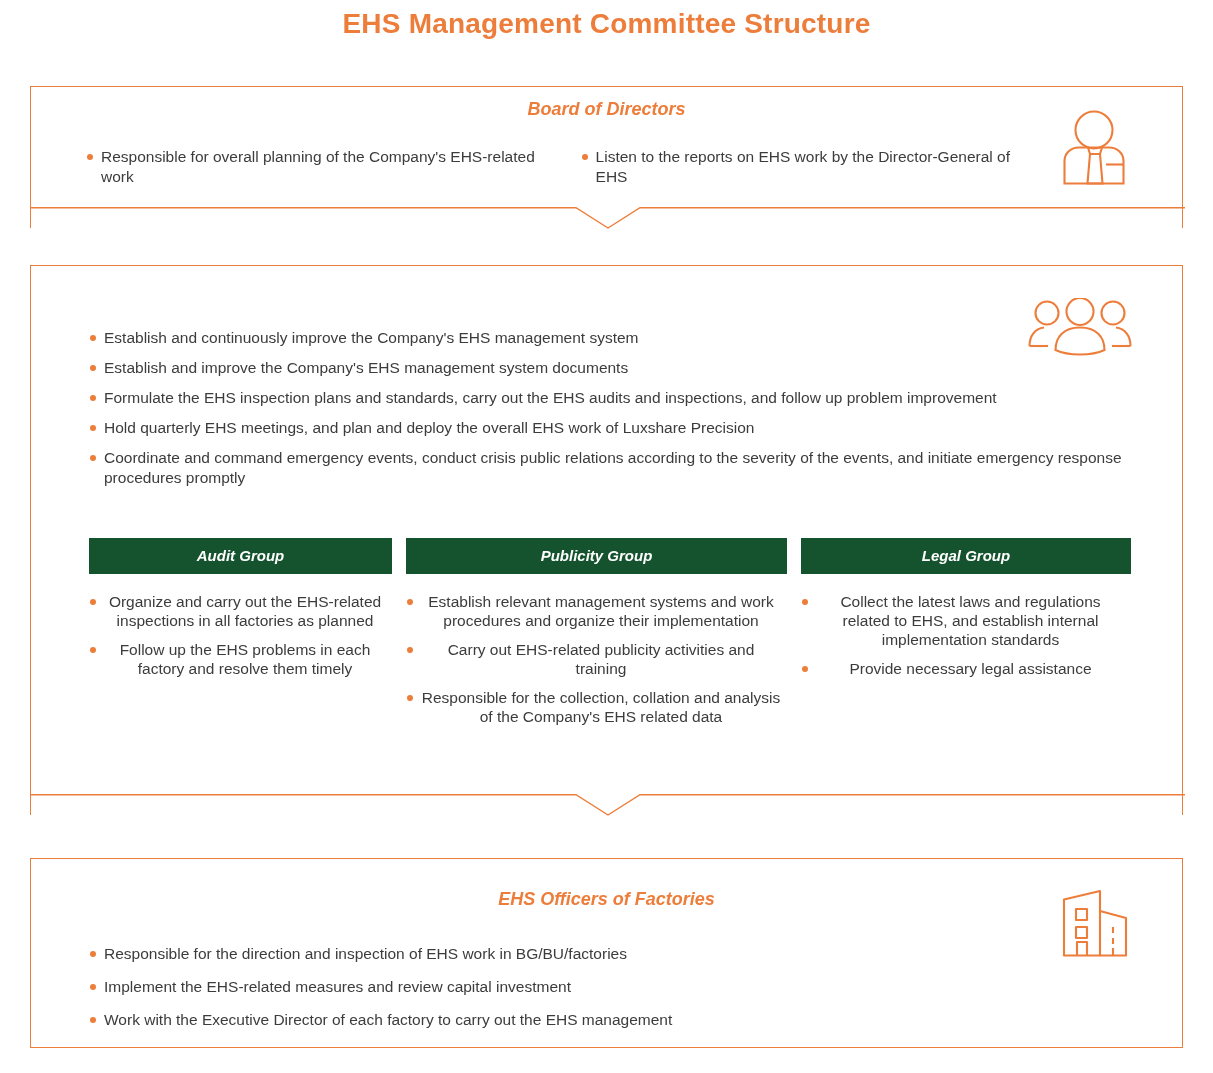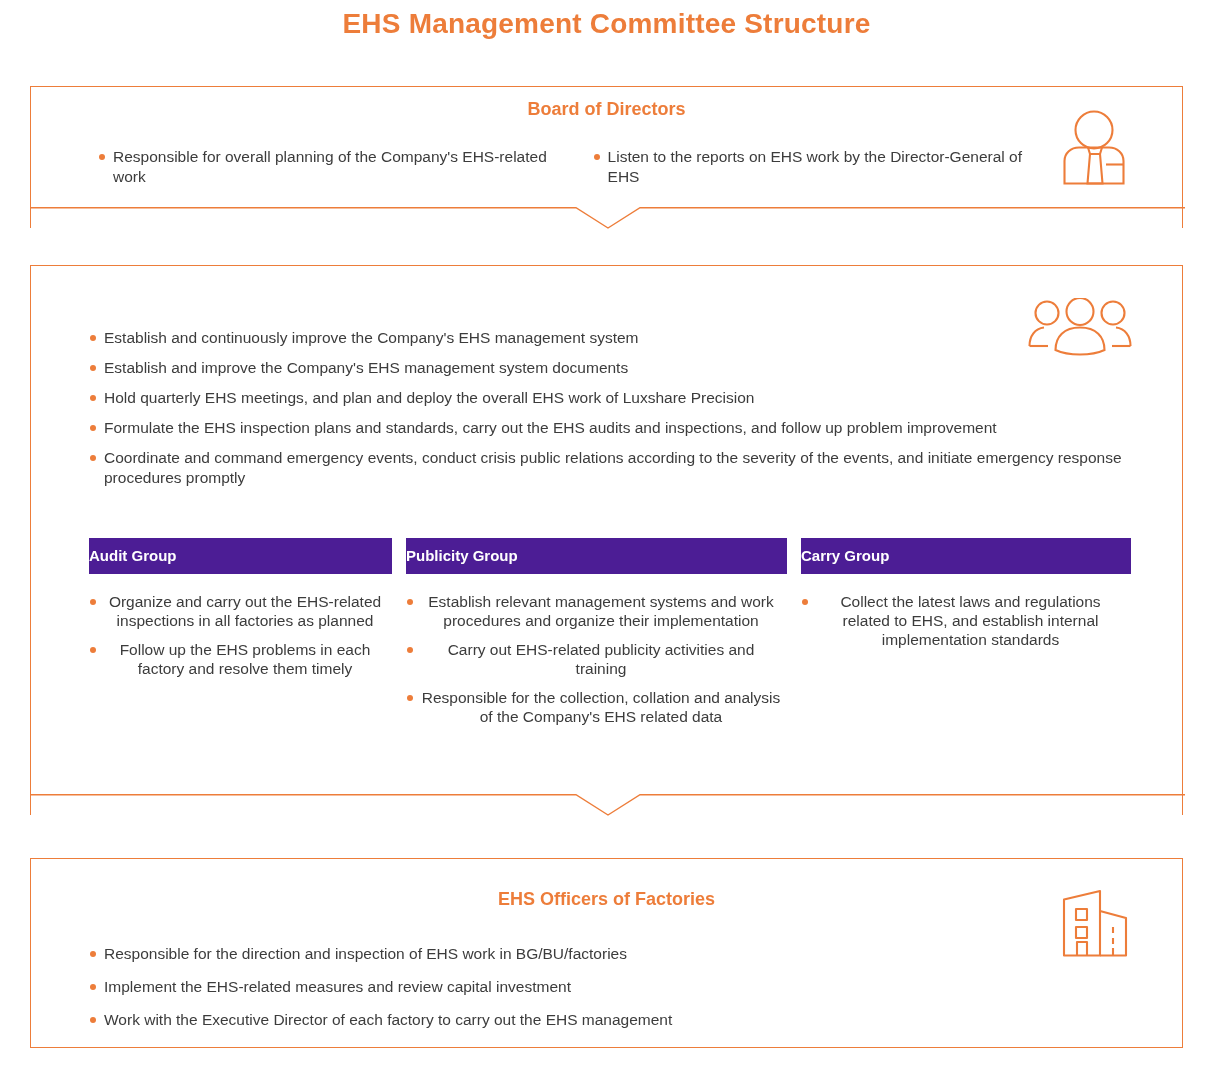--- a/index.html
+++ b/index.html
@@ -43,20 +43,21 @@
     left: -1.4px;
     bottom: -1.4px;
     display: block;
   }
 
   .card-heading {
     text-align: center;
     font-size: 18px;
     font-weight: bold;
     color: #ED7D3A;
+    font-style: italic;
   }
 
   
   ul.bullets { list-style: none; }
   ul.bullets li {
     position: relative;
     padding-left: 15px;
     color: #3C3C3C;
     font-size: 15.5px;
     line-height: 20px;
@@ -70,21 +71,21 @@
     height: 6px;
     border-radius: 50%;
     background: #ED7D3A;
   }
 
   
   #board-card { left: 30px; top: 86px; width: 1153px; height: 142px; }
   #board-heading { margin-top: 12px; }
   .board-cols {
     position: absolute;
-    left: 67px; top: 60px;
+    left: 55px; top: 60px;
     width: 960px;
     display: flex;
     gap: 44px;
   }
   .board-cols .col-a { width: 455px; }
   .board-cols .col-b { width: 470px; }
   .board-cols ul.bullets li { line-height: 20px; }
   #board-icon { position: absolute; right: 52px; top: 22px; }
 
   
@@ -105,27 +106,28 @@
     left: 58px; top: 272px;
     width: 1042px;
     display: flex;
     gap: 14px;
   }
   .group-col { flex: 1 1 0; }
   .group-col.audit { flex: 0 0 303px; }
   .group-col.publicity { flex: 0 0 381px; }
   .group-col.legal { flex: 0 0 330px; }
   .group-header {
-    background: #4c1d95;
+    background: #14532d;
     color: #ffffff;
-    text-align: left;
+    text-align: center;
     font-size: 15px;
     font-weight: bold;
     height: 36px;
     line-height: 36px;
+    font-style: italic;
   }
   .group-body { padding: 18px 6px 0 0; }
   .group-body ul.bullets li { margin-bottom: 10px; line-height: 19px; text-align: center; }
   .group-body ul.bullets li:last-child { margin-bottom: 0; }
 
   
   #officers-card { left: 30px; top: 858px; width: 1153px; height: 190px; }
   #officers-heading { margin-top: 30px; }
   #officers-icon { position: absolute; right: 52px; top: 28px; }
   #officers-bullets {
@@ -195,22 +197,22 @@
           <path d="M102.5,48 L84,48"></path>
           <circle cx="52" cy="13.5" r="13.5"></circle>
           <path d="M27.5,52 C27.5,38.5 36,29.5 52,29.5 C68,29.5 76.5,38.5 76.5,52 C68,56 60,56.5 52,56.5 C44,56.5 36,56 27.5,52 Z"></path>
         </g>
       </svg>
     </span>
 
     <ul class="bullets" id="committee-bullets">
       <li>Establish and continuously improve the Company's EHS management system</li>
       <li>Establish and improve the Company's EHS management system documents</li>
+      <li>Formulate the EHS inspection plans and standards, carry out the EHS audits and inspections, and follow up problem improvement</li>
       <li>Hold quarterly EHS meetings, and plan and deploy the overall EHS work of Luxshare Precision</li>
-      <li>Formulate the EHS inspection plans and standards, carry out the EHS audits and inspections, and follow up problem improvement</li>
       <li>Coordinate and command emergency events, conduct crisis public relations according to the severity of the events, and initiate emergency response procedures promptly</li>
     </ul>
 
     <div class="groups">
 
       <div class="group-col audit">
         <div class="group-header">Audit Group</div>
         <div class="group-body">
           <ul class="bullets">
             <li>Organize and carry out the EHS-related inspections in all factories as planned</li>
@@ -224,24 +226,25 @@
         <div class="group-body">
           <ul class="bullets">
             <li>Establish relevant management systems and work procedures and organize their implementation</li>
             <li>Carry out EHS-related publicity activities and training</li>
             <li>Responsible for the collection, collation and analysis of the Company's EHS related data</li>
           </ul>
         </div>
       </div>
 
       <div class="group-col legal">
-        <div class="group-header">Carry Group</div>
+        <div class="group-header">Legal Group</div>
         <div class="group-body">
           <ul class="bullets">
             <li>Collect the latest laws and regulations related to EHS, and establish internal implementation standards</li>
+            <li>Provide necessary legal assistance</li>
           </ul>
         </div>
       </div>
 
     </div>
   </div>
 
   <div class="card" id="officers-card">
     <div class="card-heading" id="officers-heading">EHS Officers of Factories</div>
 

